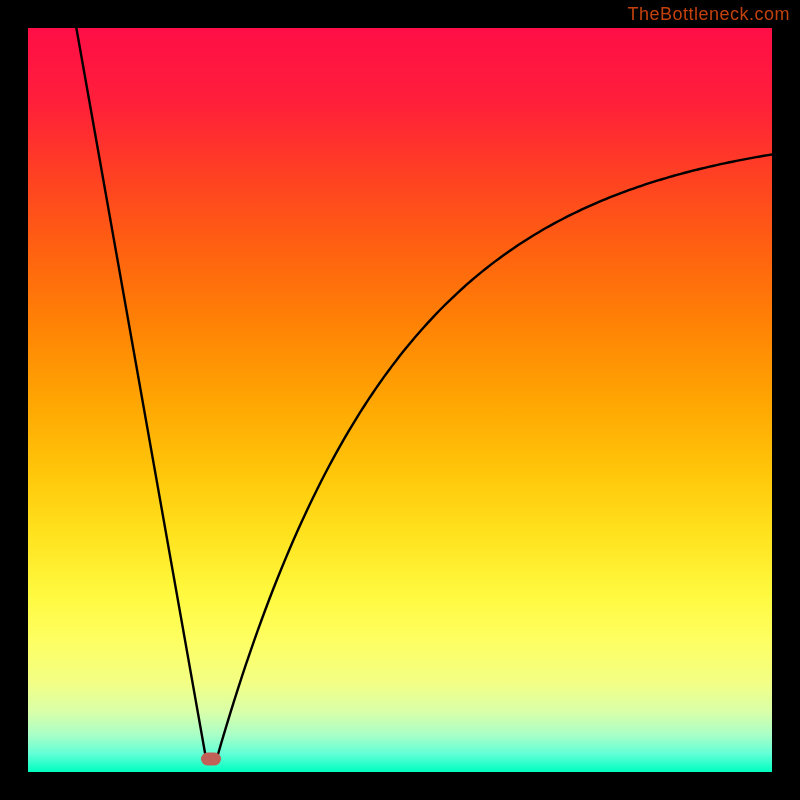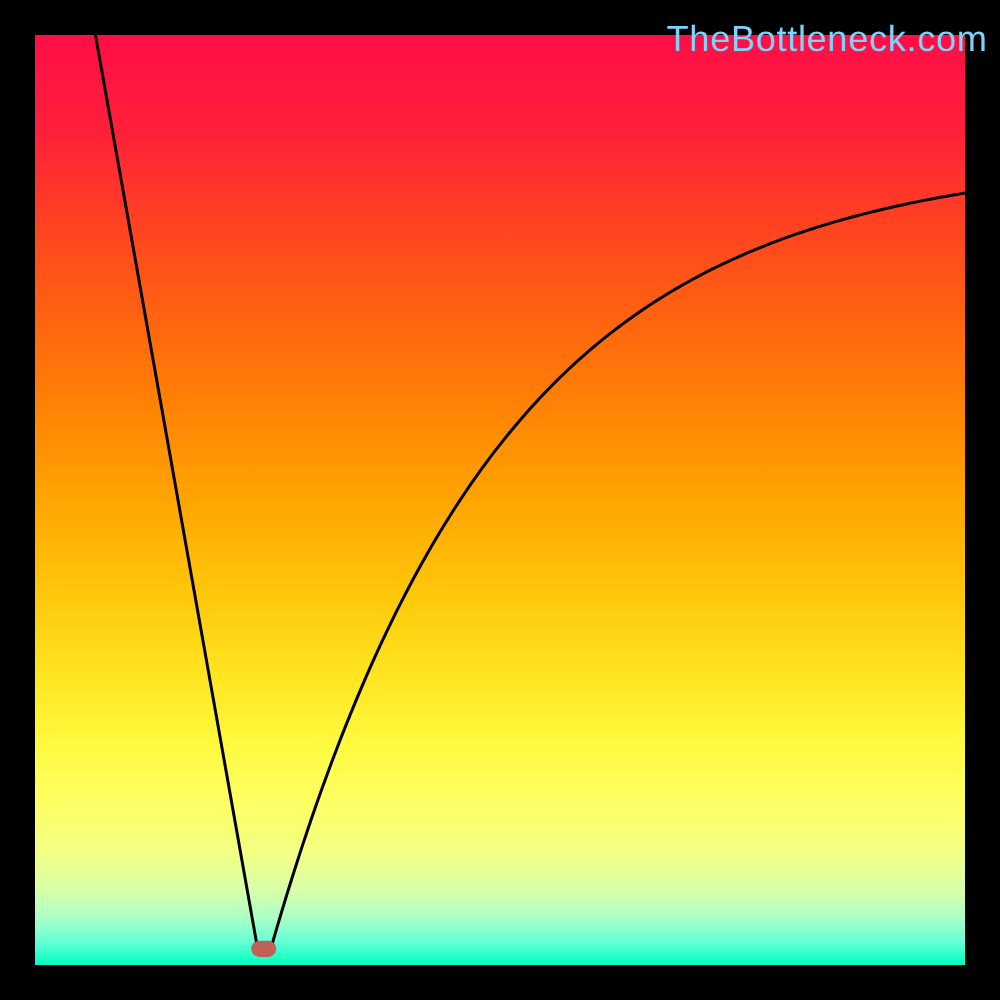--- a/index.html
+++ b/index.html
@@ -14,24 +14,24 @@
   .frame {
     position: absolute;
     left: 28px;
     top: 28px;
     width: 744px;
     height: 744px;
     overflow: hidden;
   }
   .watermark {
     position: absolute;
-    top: 16px;
+    top: 4px;
     right: 10px;
-    color: #7dd3fc;
-    font-size: 29px;
+    color: #c2410c;
+    font-size: 18px;
     font-weight: 500;
     letter-spacing: 0.5px;
     white-space: nowrap;
   }
   svg {
     display: block;
   }
   .marker {
     position: absolute;
     width: 20px;

